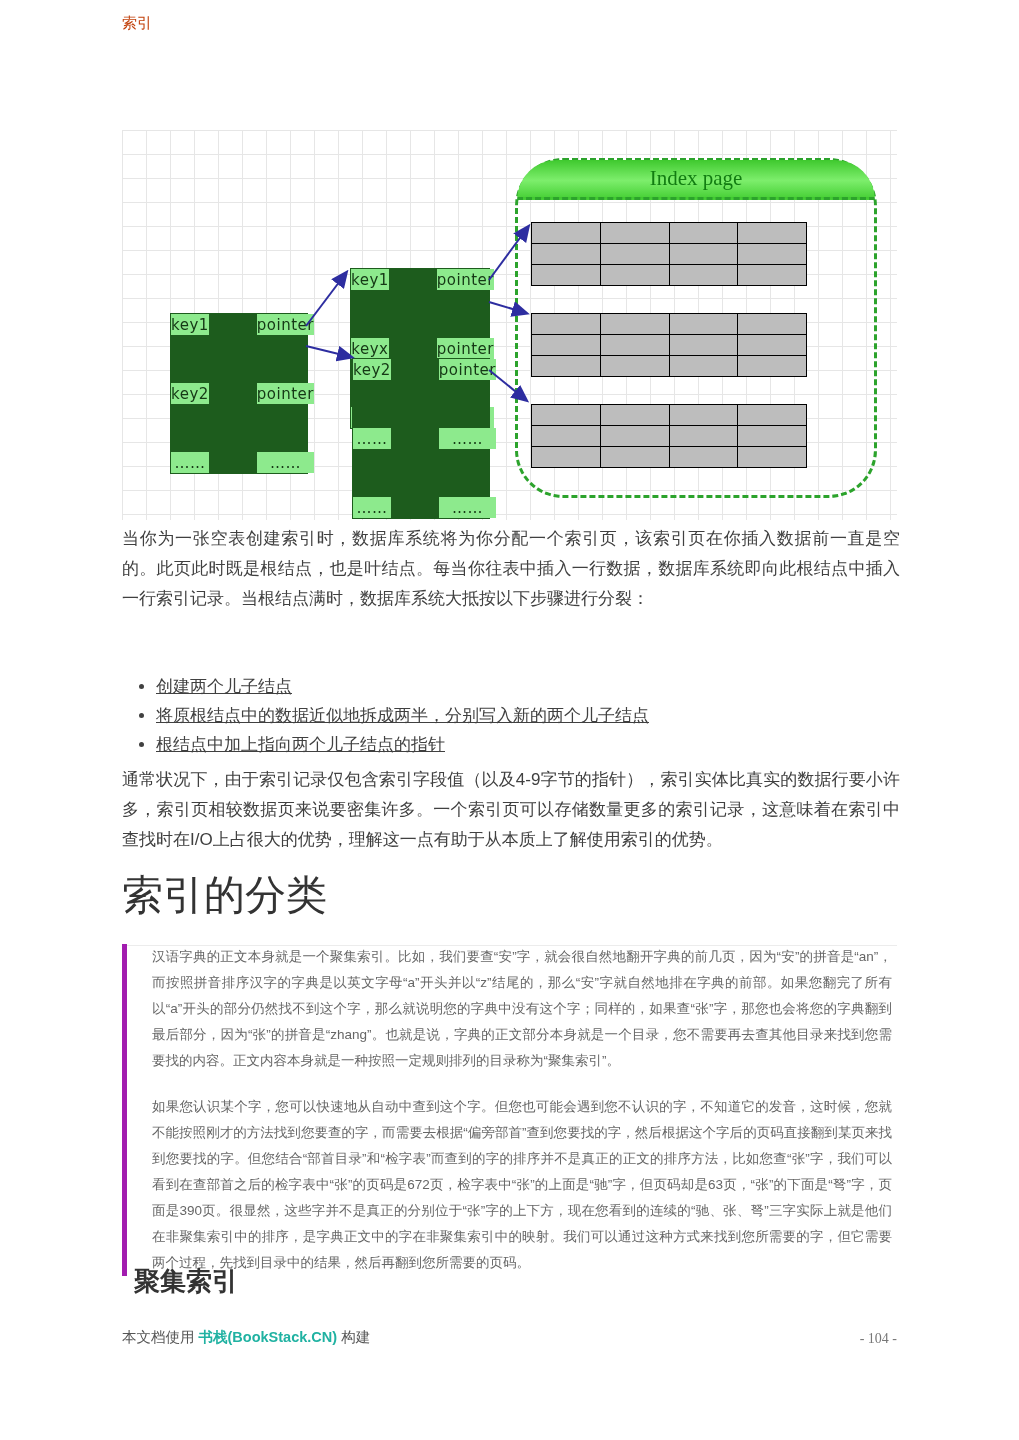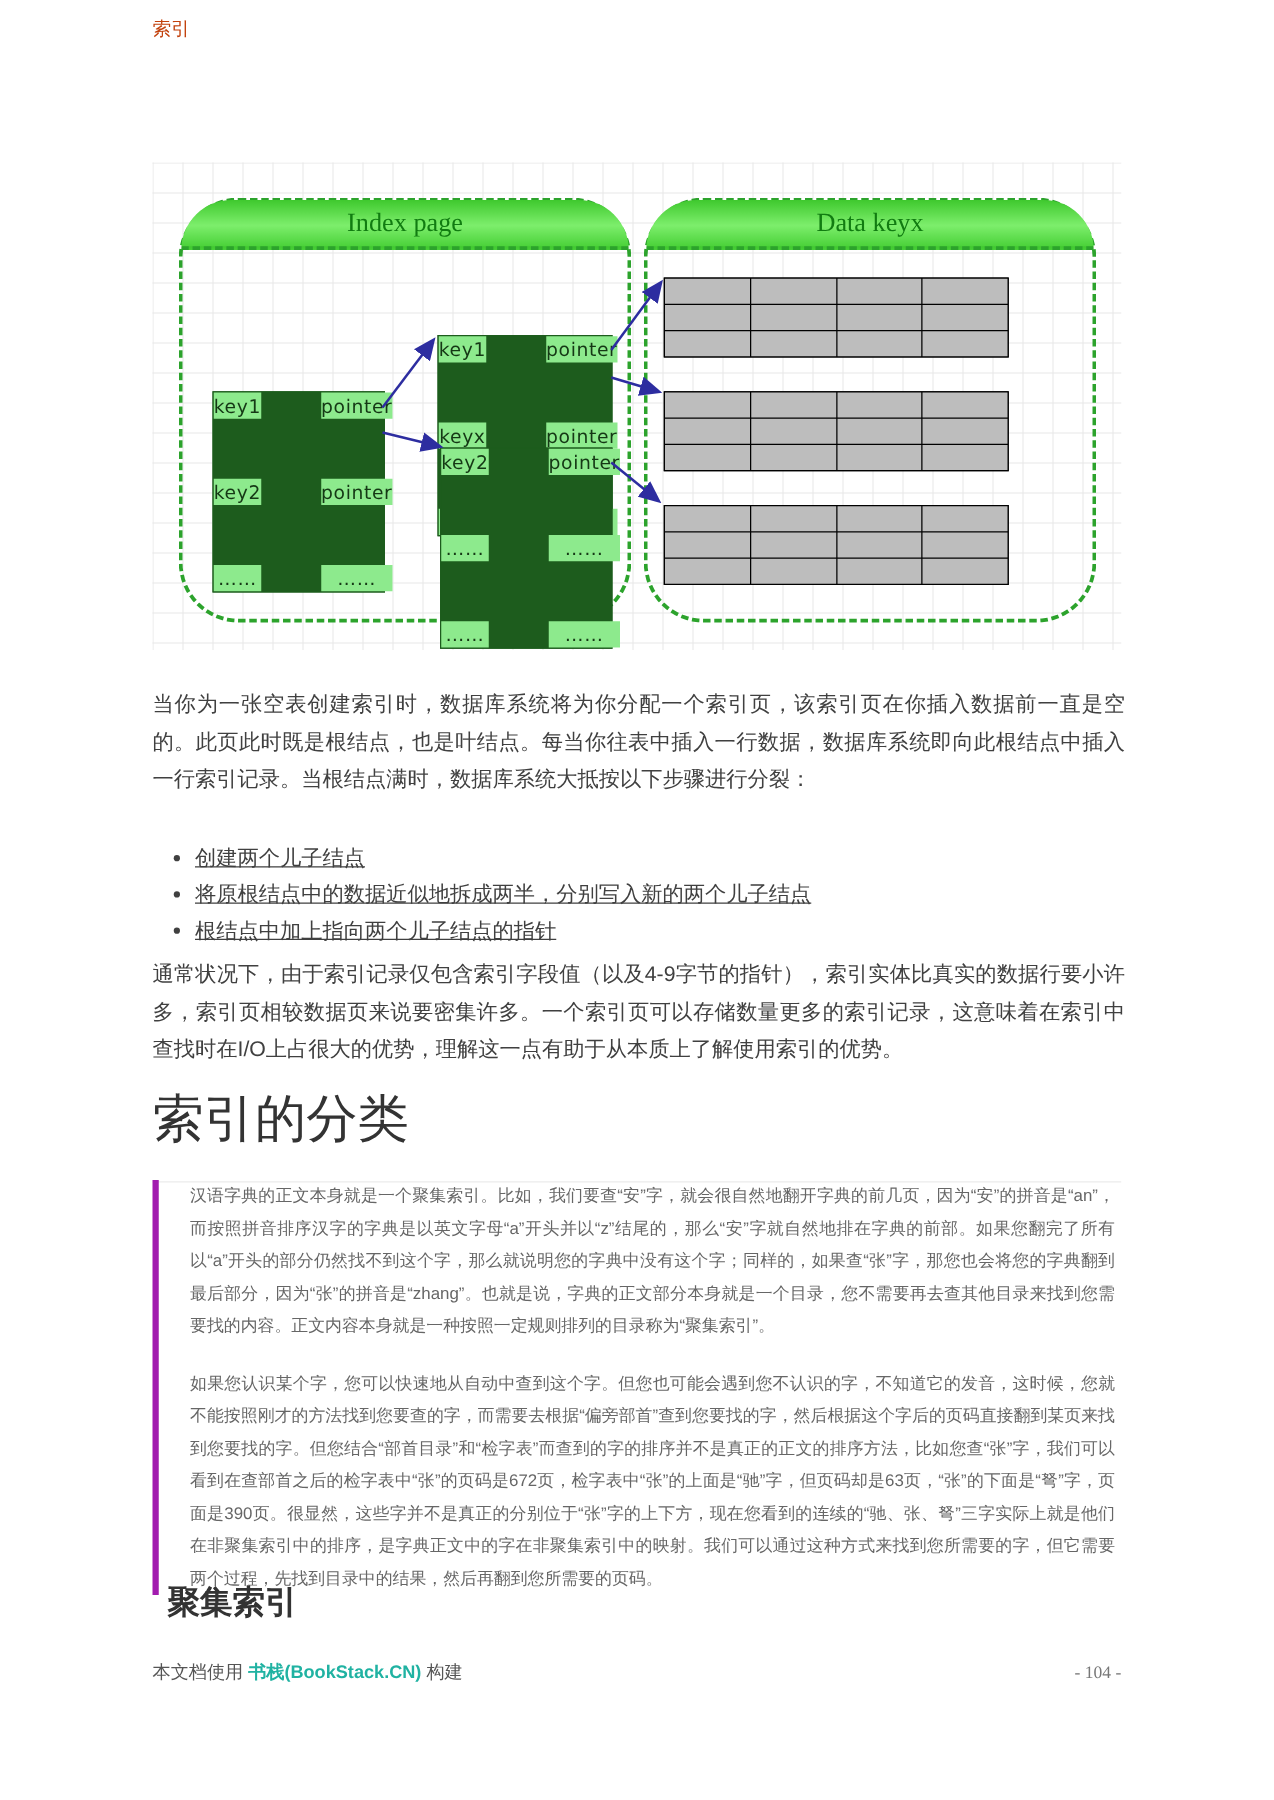--- a/index.html
+++ b/index.html
@@ -88,25 +88,22 @@
     font-size:14px;
   }
 </style>
 </head>
 <body>
 
 <div class="pg-header">索引</div>
 
 <div class="diagram">
 
-  <div class="page-box index">
+  <div class="page-box data">
     <div class="bar">Index page</div>
-  </div>
-  <div class="page-box data">
-    <div class="bar">Data keyx</div>
   </div>
 
   <div class="ktable" style="left:48px; top:183px; width:136px;">
     <div class="cell">key1</div>
     <div class="cell">pointer</div>
     <div class="cell">key2</div>
     <div class="cell">pointer</div>
     <div class="cell">……</div>
     <div class="cell">……</div>
   </div>
@@ -179,21 +176,21 @@
       </marker>
     </defs>
     <line x1="184" y1="196" x2="224" y2="143" stroke="#2d2da0" stroke-width="2" marker-end="url(#ah)"></line>
     <line x1="184" y1="216" x2="229" y2="227" stroke="#2d2da0" stroke-width="2" marker-end="url(#ah)"></line>
     <line x1="367" y1="150" x2="406" y2="97" stroke="#2d2da0" stroke-width="2" marker-end="url(#ah)"></line>
     <line x1="367" y1="172" x2="404" y2="183" stroke="#2d2da0" stroke-width="2" marker-end="url(#ah)"></line>
     <line x1="367" y1="240" x2="404" y2="270" stroke="#2d2da0" stroke-width="2" marker-end="url(#ah)"></line>
   </svg>
 </div>
 
-<p class="para" style="top:532px;">当你为一张空表创建索引时，数据库系统将为你分配一个索引页，该索引页在你插入数据前一直是空的。此页此时既是根结点，也是叶结点。每当你往表中插入一行数据，数据库系统即向此根结点中插入一行索引记录。当根结点满时，数据库系统大抵按以下步骤进行分裂：</p>
+<p class="para" style="top:507px;">当你为一张空表创建索引时，数据库系统将为你分配一个索引页，该索引页在你插入数据前一直是空的。此页此时既是根结点，也是叶结点。每当你往表中插入一行数据，数据库系统即向此根结点中插入一行索引记录。当根结点满时，数据库系统大抵按以下步骤进行分裂：</p>
 
 <ul class="bullets" style="top:672px;text-decoration:underline;">
   <li>创建两个儿子结点</li>
   <li>将原根结点中的数据近似地拆成两半，分别写入新的两个儿子结点</li>
   <li>根结点中加上指向两个儿子结点的指针</li>
 </ul>
 
 <p class="para" style="top:748px;">通常状况下，由于索引记录仅包含索引字段值（以及4-9字节的指针），索引实体比真实的数据行要小许多，索引页相较数据页来说要密集许多。一个索引页可以存储数量更多的索引记录，这意味着在索引中查找时在I/O上占很大的优势，理解这一点有助于从本质上了解使用索引的优势。</p>
 
 <h1 class="h1" style="top:868px;">索引的分类</h1>

